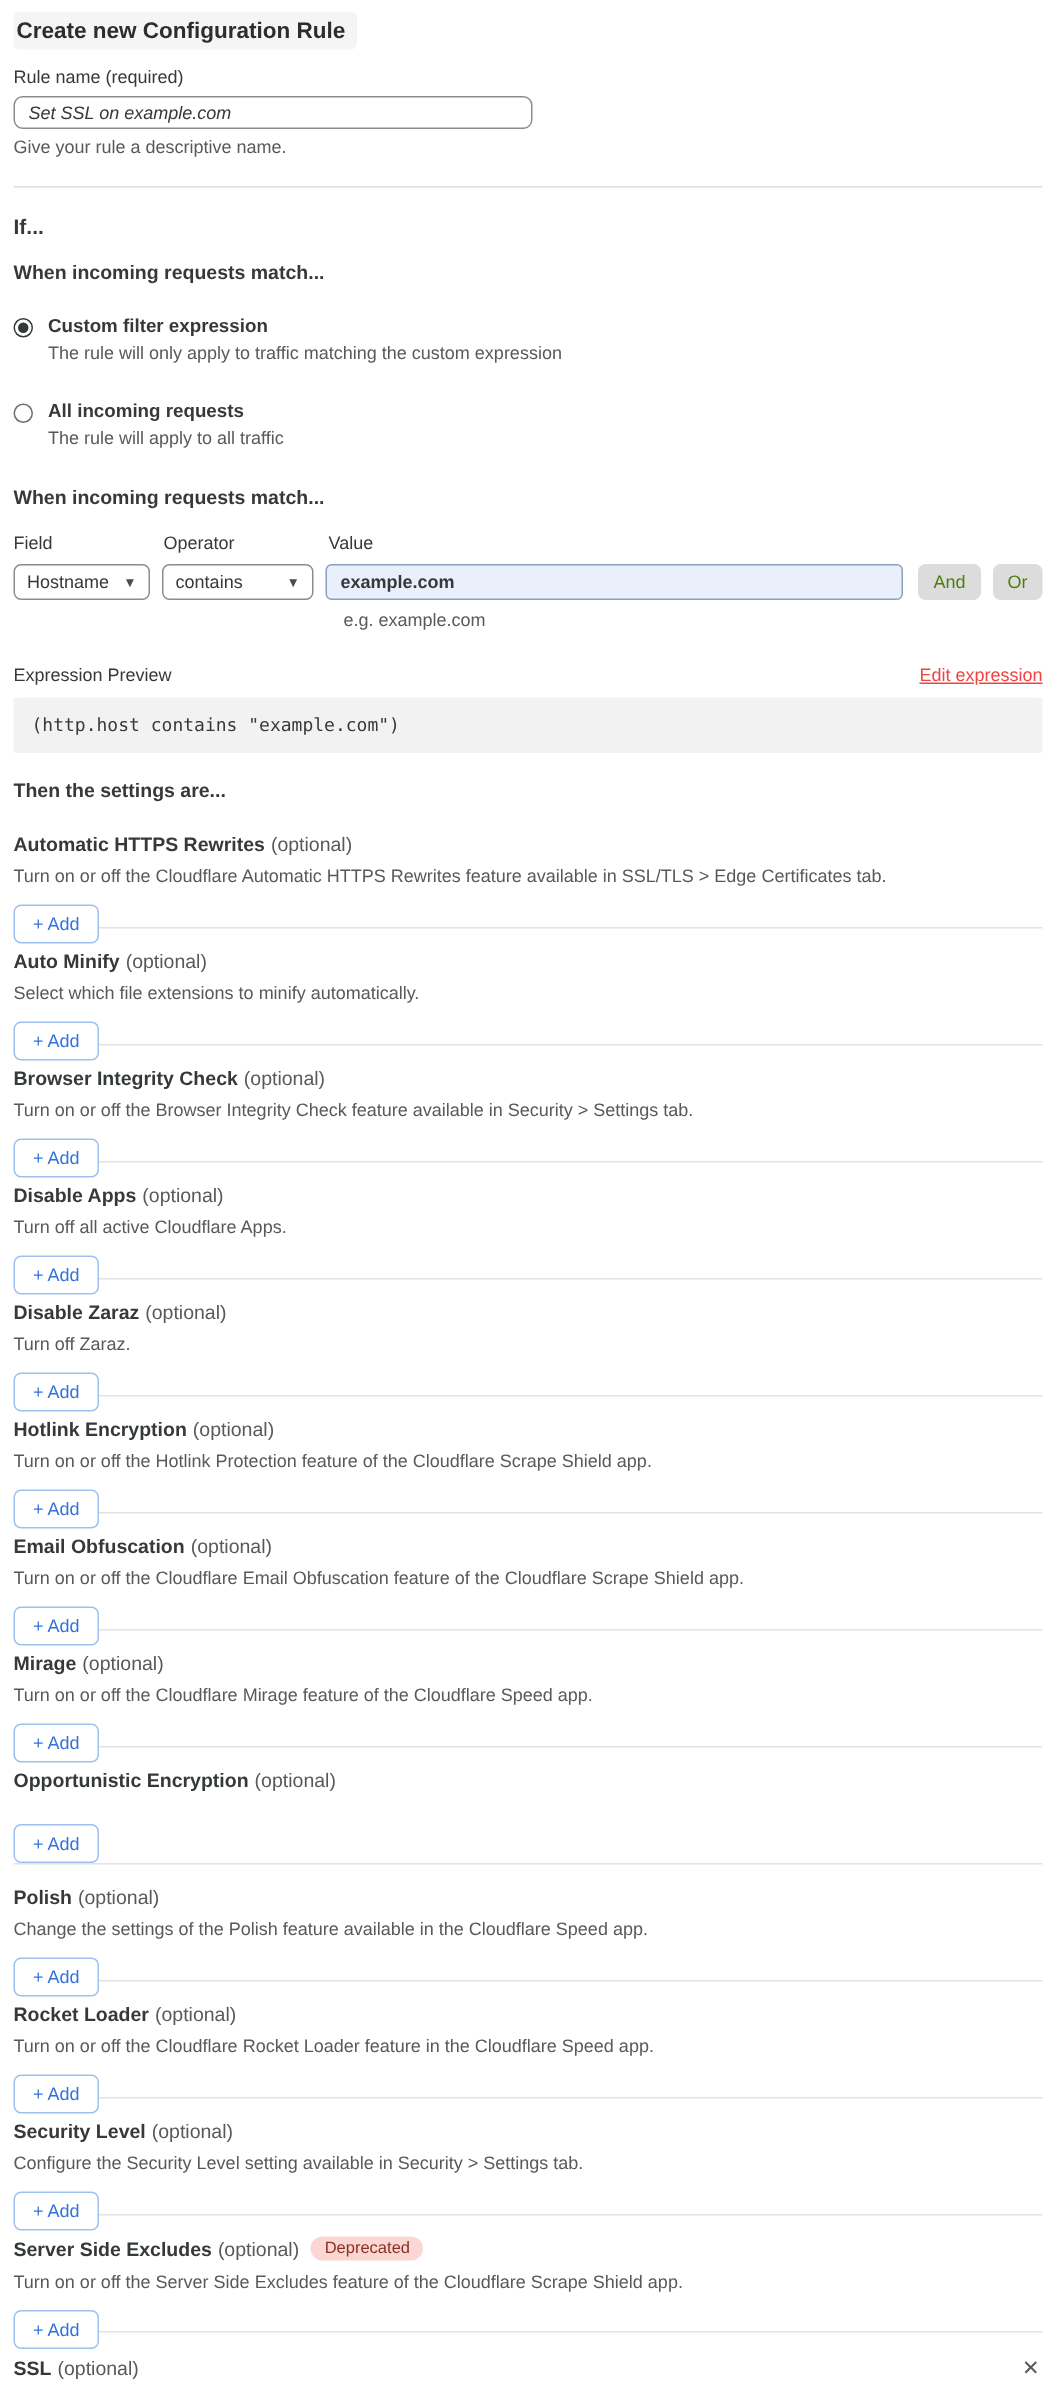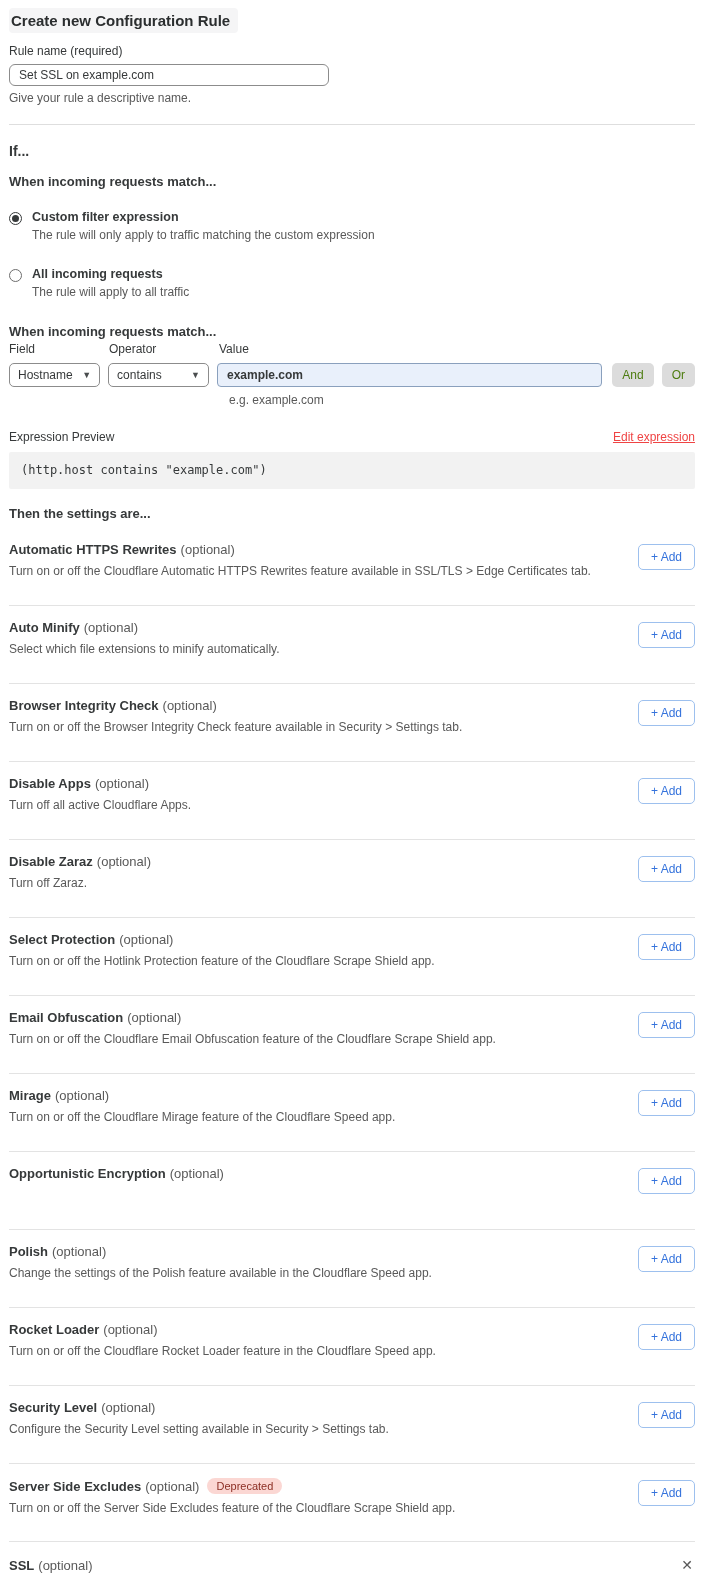--- a/index.html
+++ b/index.html
@@ -13,44 +13,44 @@
   }
   .page-title {
     font-size:15px; font-weight:bold; color:#2b2e2f;
     background:#f5f5f6; display:inline-block;
     padding:4px 8px 4px 2px; border-radius:4px;
     margin-bottom:11px;
   }
   .field-label { font-size:12px; color:#36393a; margin-bottom:6px; }
   .text-input {
     font-family:"Liberation Sans", sans-serif;
-    width:320px; height:22px; font-size:12px; color:#36393a;
+    width:346px; height:22px; font-size:12px; color:#36393a;
     border:1px solid #8c8c8c; border-radius:6px; padding:0 9px;
-    background:#fff; outline:none;
+    background:#fff; outline:none;font-style:italic;
   }
   .helper { font-size:12px; color:#595959; margin-top:5px; }
   .hr { border:none; border-top:1px solid #dedede; margin:19px 0 0 0; }
   .h-if { font-size:14px; font-weight:bold; margin-top:18px; }
   .h-sub { font-size:13px; font-weight:bold; margin-top:15px; }
   .radio-group { margin-top:21px; }
   .radio-row { display:flex; align-items:flex-start; margin-bottom:25px; cursor:pointer; }
   .radio-dot {
     width:13px; height:13px; border-radius:50%; border:1px solid #6d6d6d;
     margin:2px 10px 0 0; flex:0 0 13px; position:relative; background:#fff;
   }
   .radio-dot.selected { border-color:#36393a; }
   .radio-dot.selected::after {
     content:""; position:absolute; left:2px; top:2px; width:7px; height:7px;
     border-radius:50%; background:#36393a;
   }
   .radio-label { font-size:12.5px; font-weight:bold; }
   .radio-desc { font-size:12px; color:#595959; margin-top:4px; }
 
   .builder { margin-top:8px; }
-  .builder-labels { display:flex; margin-top:3px; }
+  .builder-labels { display:flex; margin-top:16px; }
   .builder-labels div { font-size:12px; color:#36393a; }
   .lbl-field { width:100px; }
   .lbl-operator { width:110px; }
   .builder-row { display:flex; align-items:center; margin-top:7px; }
   .select-box {
     height:24px; border:1px solid #8c8c8c; border-radius:5px; background:#fff;
     display:flex; align-items:center; justify-content:space-between;
     font-size:12px; color:#36393a; padding:0 8px; cursor:pointer;
   }
   .select-field { width:92px; margin-right:8px; }
@@ -77,33 +77,34 @@
     font-family:"DejaVu Sans Mono", monospace; font-size:12px; color:#36393a;
     padding:11px 12px; height:37px;
   }
   .h-then { font-size:13px; font-weight:bold; margin-top:17px; }
 
   .settings { margin-top:7px; }
   .setting-row {
     height:78px; border-bottom:1px solid #e3e3e3;
     display:flex; justify-content:space-between; align-items:flex-start;
     padding-top:14px;
+    flex-direction:column;
   }
   .setting-title { font-size:13px; font-weight:bold; color:#36393a; display:flex; align-items:center; }
   .opt { font-weight:normal; color:#595959; margin-left:4px; }
   .setting-desc { font-size:12px; color:#595959; margin-top:7px; }
   .badge-deprecated {
     font-size:11px; font-weight:normal; color:#8c2e24; background:#fbd7d3;
     border-radius:10px; padding:2px 9px; margin-left:8px;
   }
   .add-btn {
     flex:0 0 auto; background:#fff; color:#3573dc;
     border:1px solid #9dc0ee; border-radius:5px;
     font-size:12px; font-family:"Liberation Sans", sans-serif;
-    padding:5px 12px; cursor:pointer; margin-top:2px;
+    padding:5px 12px; cursor:pointer; margin-top:12px;
   }
 
   .ssl-card { margin-top:15px; }
   .ssl-head { display:flex; justify-content:space-between; align-items:center; }
   .close-x { font-size:14px; color:#595959; cursor:pointer; padding:0 2px; }
 </style>
 </head>
 <body>
 
 
@@ -222,21 +223,21 @@
           <span class="opt">(optional)</span>
         </div>
       <div class="setting-desc">Turn off Zaraz.</div>
     </div>
     <button class="add-btn">+ Add</button>
   </div>
 
   <div class="setting-row">
     <div>
       <div class="setting-title">
-          <span>Select Protection</span>
+          <span>Hotlink Encryption</span>
           <span class="opt">(optional)</span>
         </div>
       <div class="setting-desc">Turn on or off the Hotlink Protection feature of the Cloudflare Scrape Shield app.</div>
     </div>
     <button class="add-btn">+ Add</button>
   </div>
 
   <div class="setting-row">
     <div>
       <div class="setting-title">

